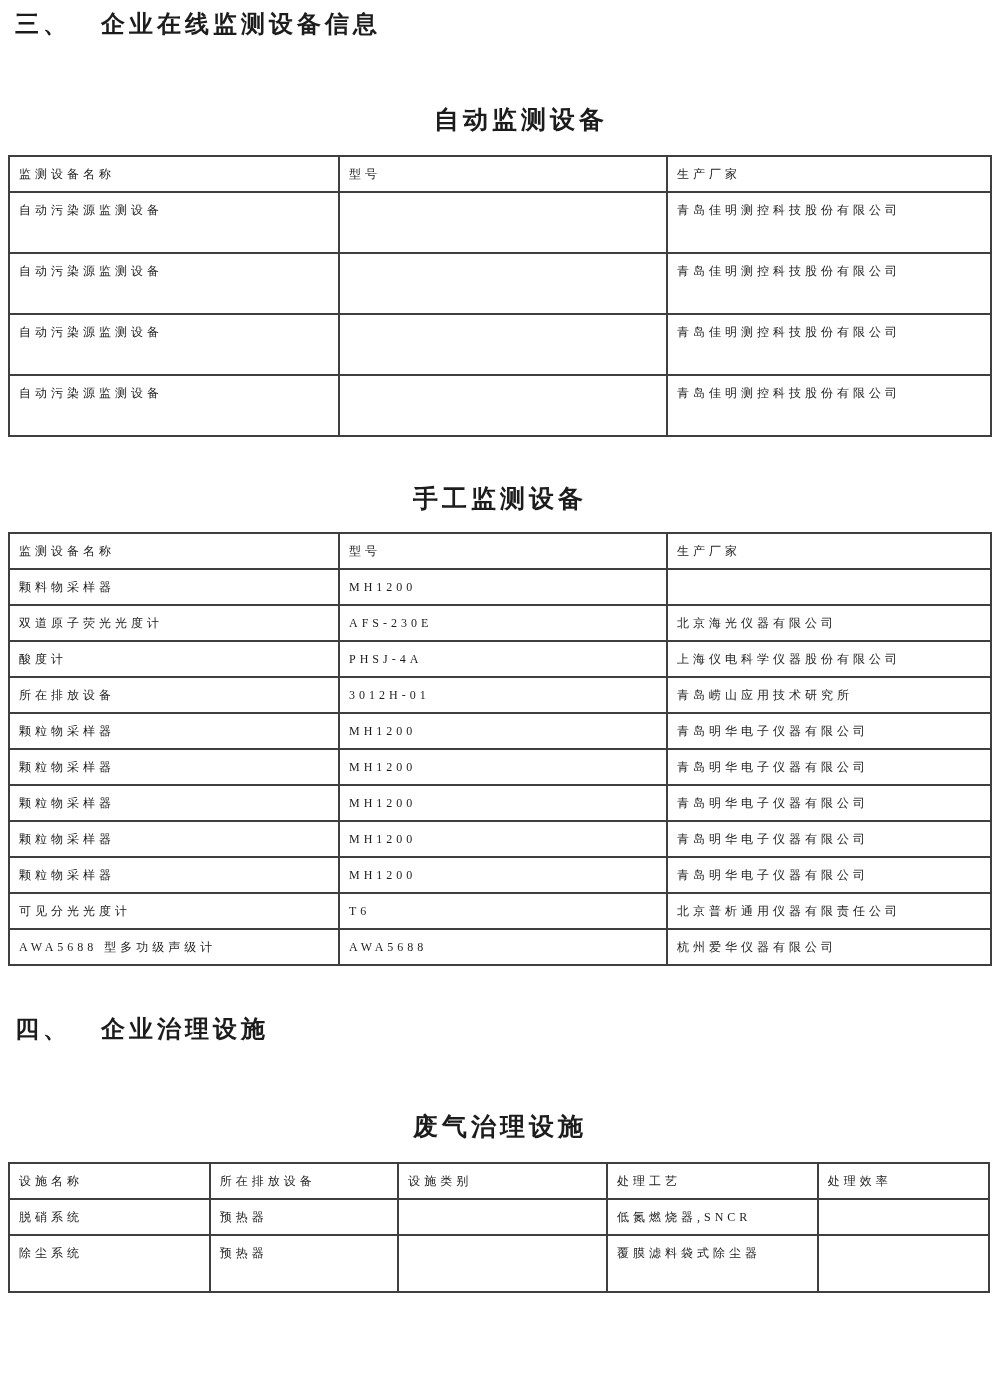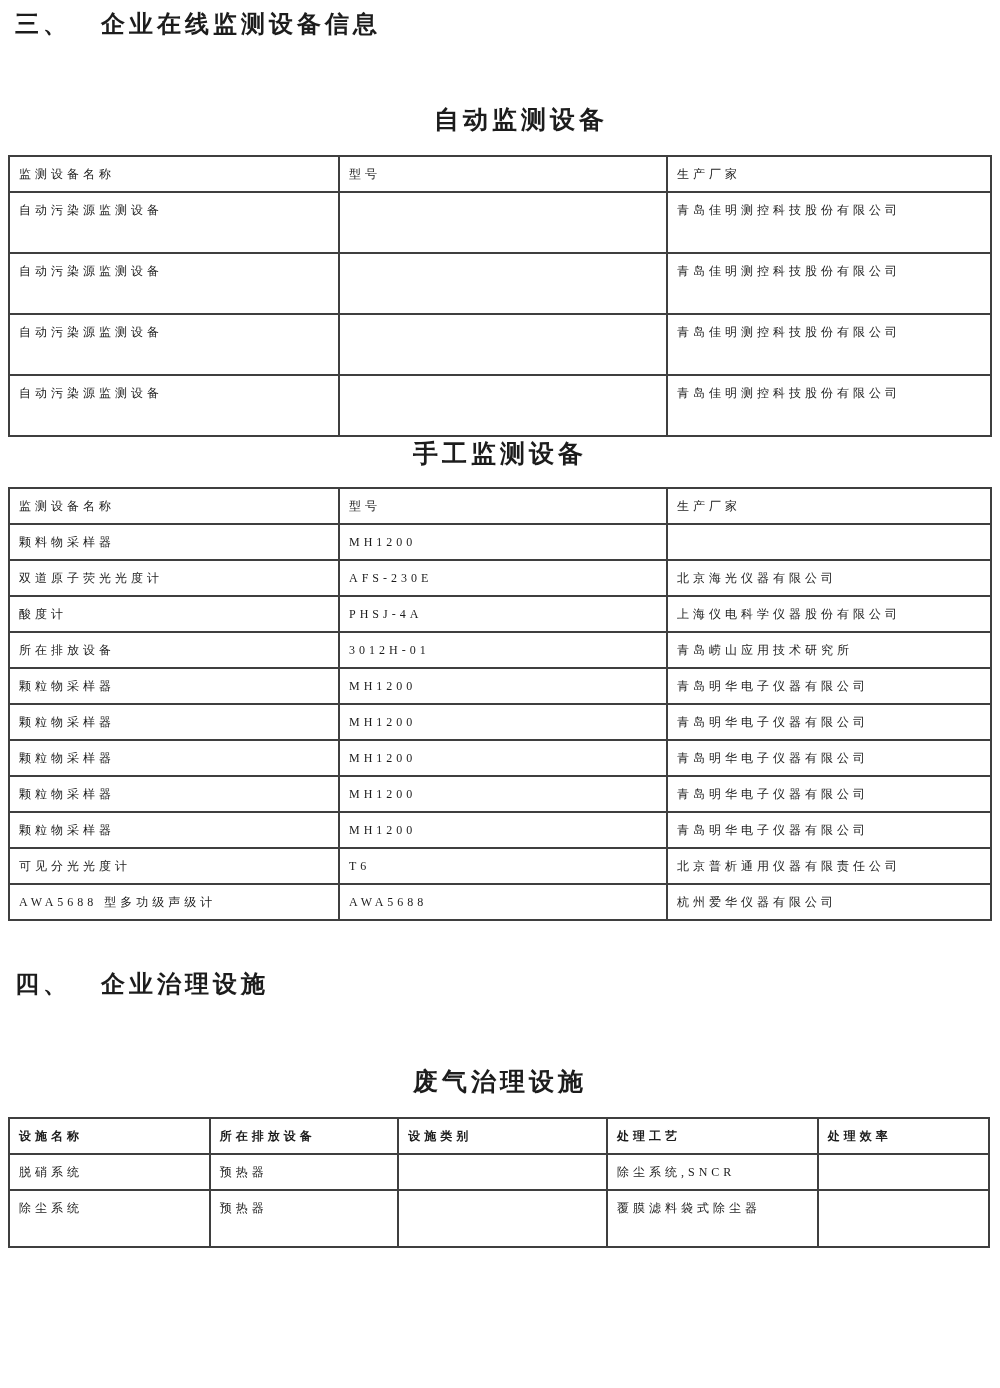--- a/index.html
+++ b/index.html
@@ -30,21 +30,21 @@
 
   
   .tbl-title {
     text-align: center;
     font-size: 25px;
     font-weight: bold;
     letter-spacing: 4px;
     line-height: 33px;
   }
   .tbl-title.t-auto   { margin-top: 62px; margin-left: 42px; }
-  .tbl-title.t-manual { }
+  .tbl-title.t-manual { margin-top: 45px; }
   .tbl-title.t-gas    { margin-top: 64px; }
 
   
   table {
     border-collapse: collapse;
     table-layout: fixed;
     width: 982px;
     margin-left: 8px;
     font-size: 12px;
     letter-spacing: 4px;
@@ -73,21 +73,21 @@
   table.cols3 th:nth-child(2), table.cols3 td:nth-child(2) { width: 328px; }
   table.cols3 th:nth-child(3), table.cols3 td:nth-child(3) { width: 324px; }
 
   
   table.cols5 th:nth-child(1), table.cols5 td:nth-child(1) { width: 197px; }
   table.cols5 th:nth-child(2), table.cols5 td:nth-child(2) { width: 185px; border-radius: 17px; }
   table.cols5 th:nth-child(3), table.cols5 td:nth-child(3) { width: 205px; }
   table.cols5 th:nth-child(4), table.cols5 td:nth-child(4) { width: 207px; }
   table.cols5 th:nth-child(5), table.cols5 td:nth-child(5) { width: 168px; }
 
-  table.tbl-gas th   { height: 35px; font-weight: bold; }
+  table.tbl-gas th   { height: 35px; }
   table.tbl-gas td   { height: 34px; }
   table.tbl-gas tbody tr:nth-child(2) td { height: 57px; }
   table.tbl-gas tbody tr:nth-child(3) td { height: 33px; }
 </style>
 </head>
 <body>
 
 <div class="page">
 
   <div class="sec-heading first">
@@ -210,21 +210,21 @@
           <th>设施类别</th>
           <th>处理工艺</th>
           <th>处理效率</th>
         </tr>
       </thead>
     <tbody>
         <tr>
           <td>脱硝系统</td>
           <td>预热器</td>
           <td></td>
-          <td>除尘系统,SNCR</td>
+          <td>低氮燃烧器,SNCR</td>
           <td></td>
         </tr>
         <tr>
           <td>除尘系统</td>
           <td>预热器</td>
           <td></td>
           <td>覆膜滤料袋式除尘器</td>
           <td></td>
         </tr>
       </tbody>

